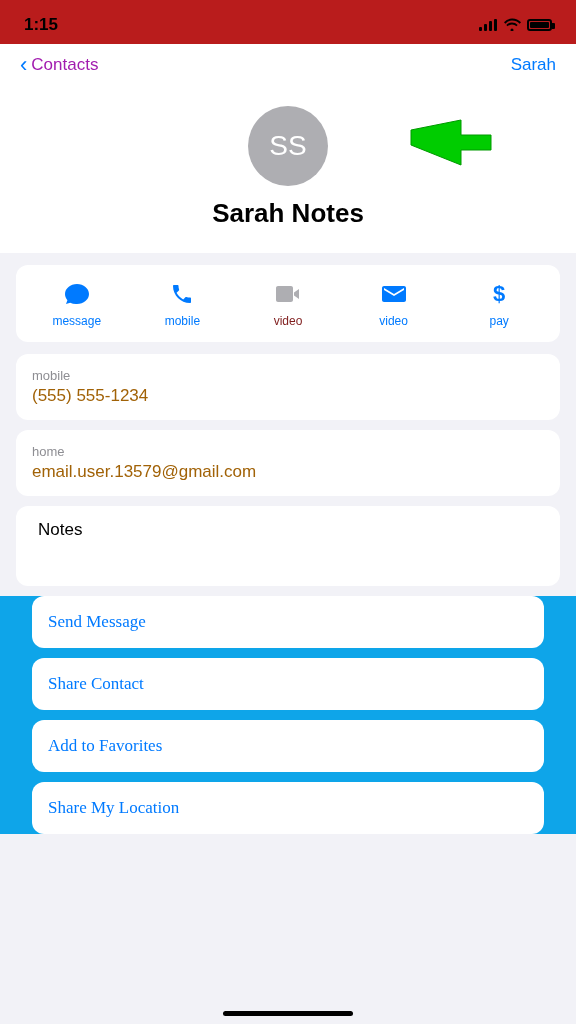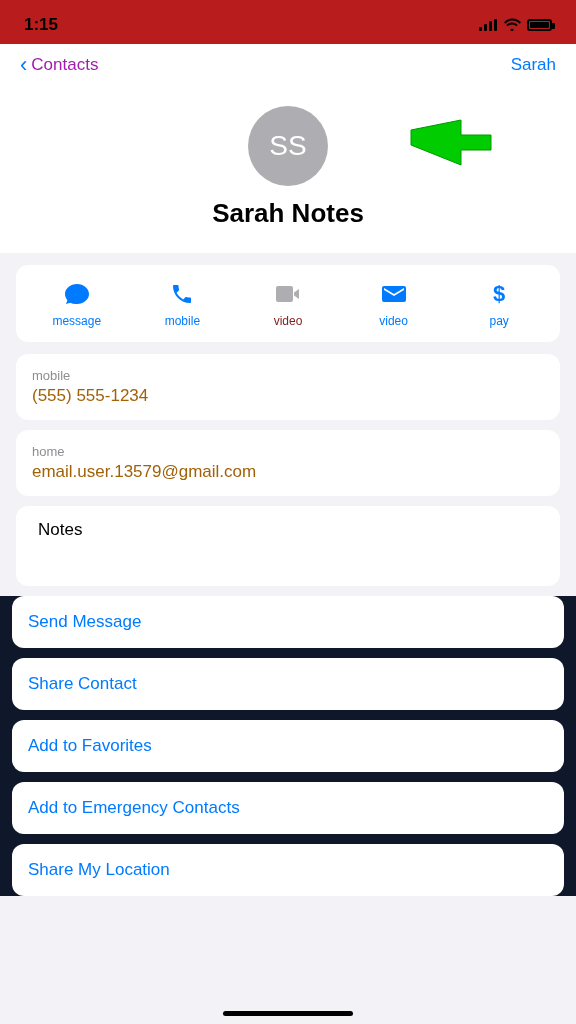--- a/index.html
+++ b/index.html
@@ -205,22 +205,23 @@
       min-height: 80px;
     }
 
     .notes-label {
       font-size: 17px;
       color: #000;
       margin-left: 6px;
     }
 
     .actions-section {
-      background: #0f172a;
-      padding: 0 12px;
+      background: #0ea5e9;
+      padding: 0 32px;
+      font-family: Liberation Serif, serif;
     }
 
     .action-card {
       background: #fff;
       border-radius: 12px;
       padding: 16px;
       margin-bottom: 10px;
     }
 
     .action-link {
@@ -370,23 +371,20 @@
   </div>
 
   <div class="action-card">
     <span class="action-link">Share Contact</span>
   </div>
 
   <div class="action-card">
     <span class="action-link">Add to Favorites</span>
   </div>
 
-  <div class="action-card">
-    <span class="action-link">Add to Emergency Contacts</span>
-  </div>
 
   <div class="action-card">
     <span class="action-link">Share My Location</span>
   </div>
 
 </div>
 
 <div class="home-indicator"></div>
 
 </body></html>

